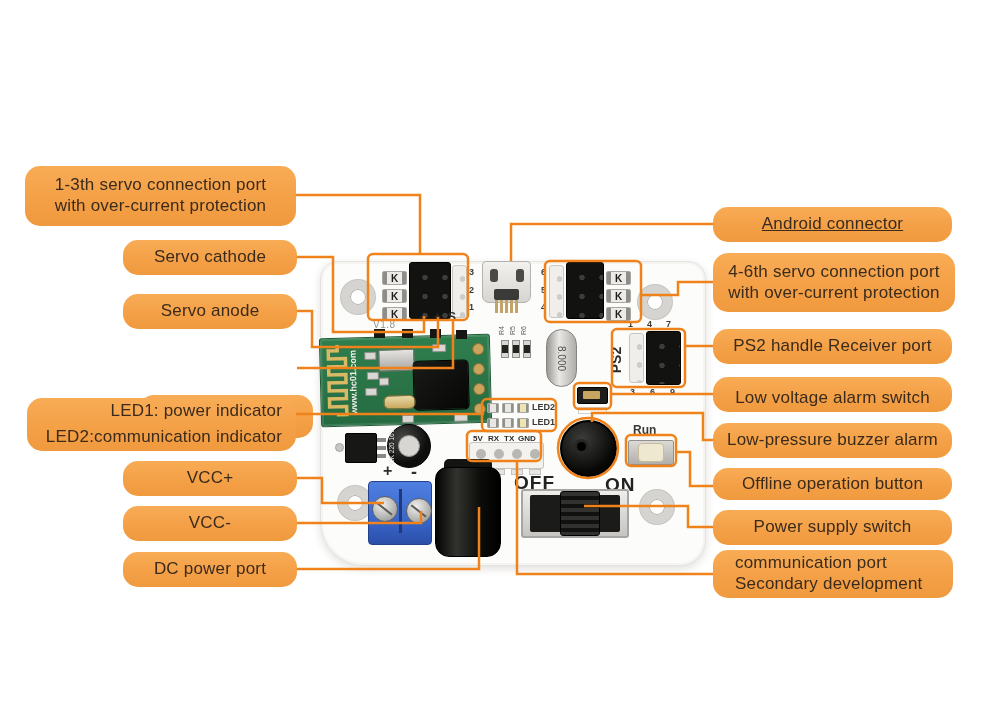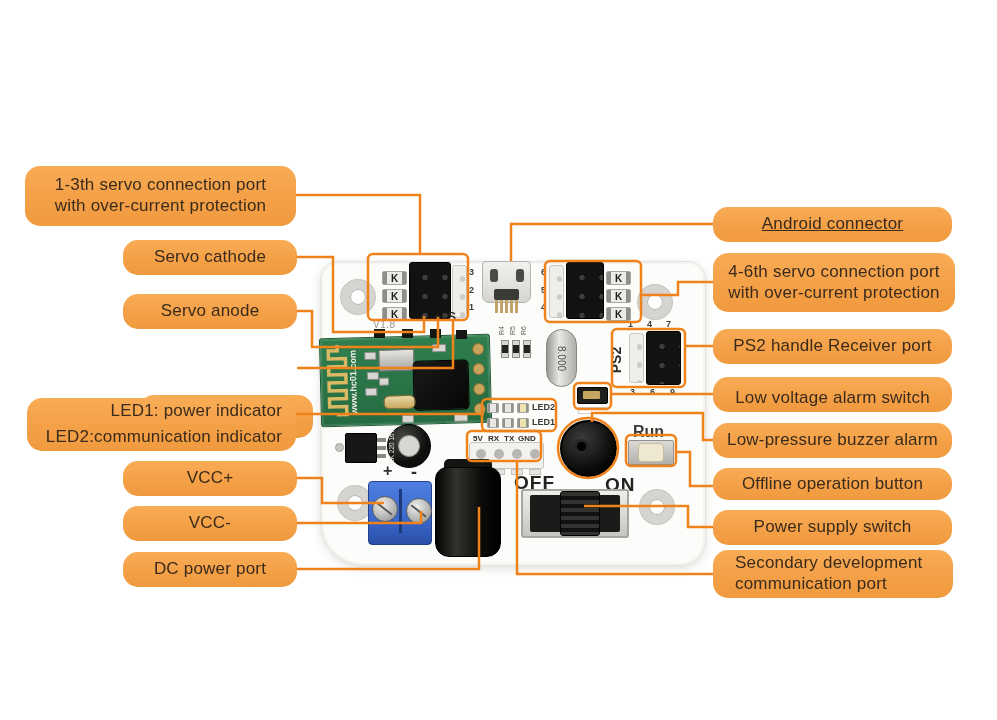--- a/index.html
+++ b/index.html
@@ -212,21 +212,21 @@
 
   <div class="cmp" style="left:444px;top:459px;width:48px;height:16px;background:#141412;border-radius:5px;"></div>
   <div class="cmp" style="left:435px;top:467px;width:66px;height:90px;background:linear-gradient(90deg,#040404,#32322E 32%,#0C0C0A 70%,#000);border-radius:12px 12px 14px 14px;border:1px solid #000;"></div>
 
   <span class="bignum" style="left:514px;top:472px;">OFF</span>
   <span class="bignum" style="left:605px;top:474px;">ON</span>
   <div class="cmp" style="left:521px;top:489px;width:108px;height:49px;background:linear-gradient(180deg,#F0EEEA,#C7C5C1);border:2px solid #A7A5A1;border-radius:3px;"></div>
   <div class="cmp" style="left:530px;top:495px;width:90px;height:37px;background:#1B1B19;border-radius:2px;"></div>
   <div class="cmp" style="left:560px;top:491px;width:40px;height:45px;background:repeating-linear-gradient(180deg,#323230 0 4px,#111110 4px 8px);border:1px solid #000;border-radius:3px;"></div>
 
-  <span class="pcbnum" style="left:633px;top:423px;font-size:16px;">Run</span>
+  <span class="pcbnum" style="left:633px;top:423px;font-size:12px;">Run</span>
   <div class="cmp" style="left:628px;top:440px;width:46px;height:25px;background:linear-gradient(180deg,#DCDAD6,#B1AFAB);border:1px solid #93918C;border-radius:2px;"></div>
   <div class="cmp" style="left:638px;top:443px;width:26px;height:19px;background:#EFE8D0;border:1px solid #C7BD9E;border-radius:4px;"></div>
 
   <div class="cmp" style="left:560px;top:420px;width:57px;height:57px;border-radius:50%;background:radial-gradient(circle at 38% 32%,#3C3C3A,#070705 68%);border:2px solid #000;"></div>
   <div class="cmp" style="left:577px;top:442px;width:9px;height:9px;border-radius:50%;background:#000;box-shadow:0 0 0 3px #262624;"></div>
 
   <div class="callout" style="left:25px;top:166px;width:271px;height:60px;">
     <span class="cl">1-3th servo connection port</span>
     <span class="cl">with over-current protection</span>
   </div>
@@ -269,22 +269,22 @@
   <div class="callout" style="left:713px;top:423px;width:239px;height:35px;">
     <span class="cl">Low-pressure buzzer alarm</span>
   </div>
   <div class="callout" style="left:713px;top:468px;width:239px;height:32px;">
     <span class="cl">Offline operation button</span>
   </div>
   <div class="callout" style="left:713px;top:510px;width:239px;height:35px;">
     <span class="cl">Power supply switch</span>
   </div>
   <div class="callout align-left" style="left:713px;top:550px;width:240px;height:48px;">
+    <span class="cl">communication port</span>
     <span class="cl">Secondary development</span>
-    <span class="cl">communication port</span>
   </div>
 
   <svg class="overlay" width="997" height="720" viewBox="0 0 997 720">
     <g fill="none" stroke="#F0821C" stroke-width="2.5">
       <path d="M296,195 H420 V254"></path>
       <path d="M297,257 H333 V332 H424 V316"></path>
       <path d="M297,311 H312 V347 H438 V317"></path>
       <path d="M297,368 H453 V321"></path>
       <path d="M296,414 H484"></path>
       <path d="M297,478 H322 V503 H384"></path>

